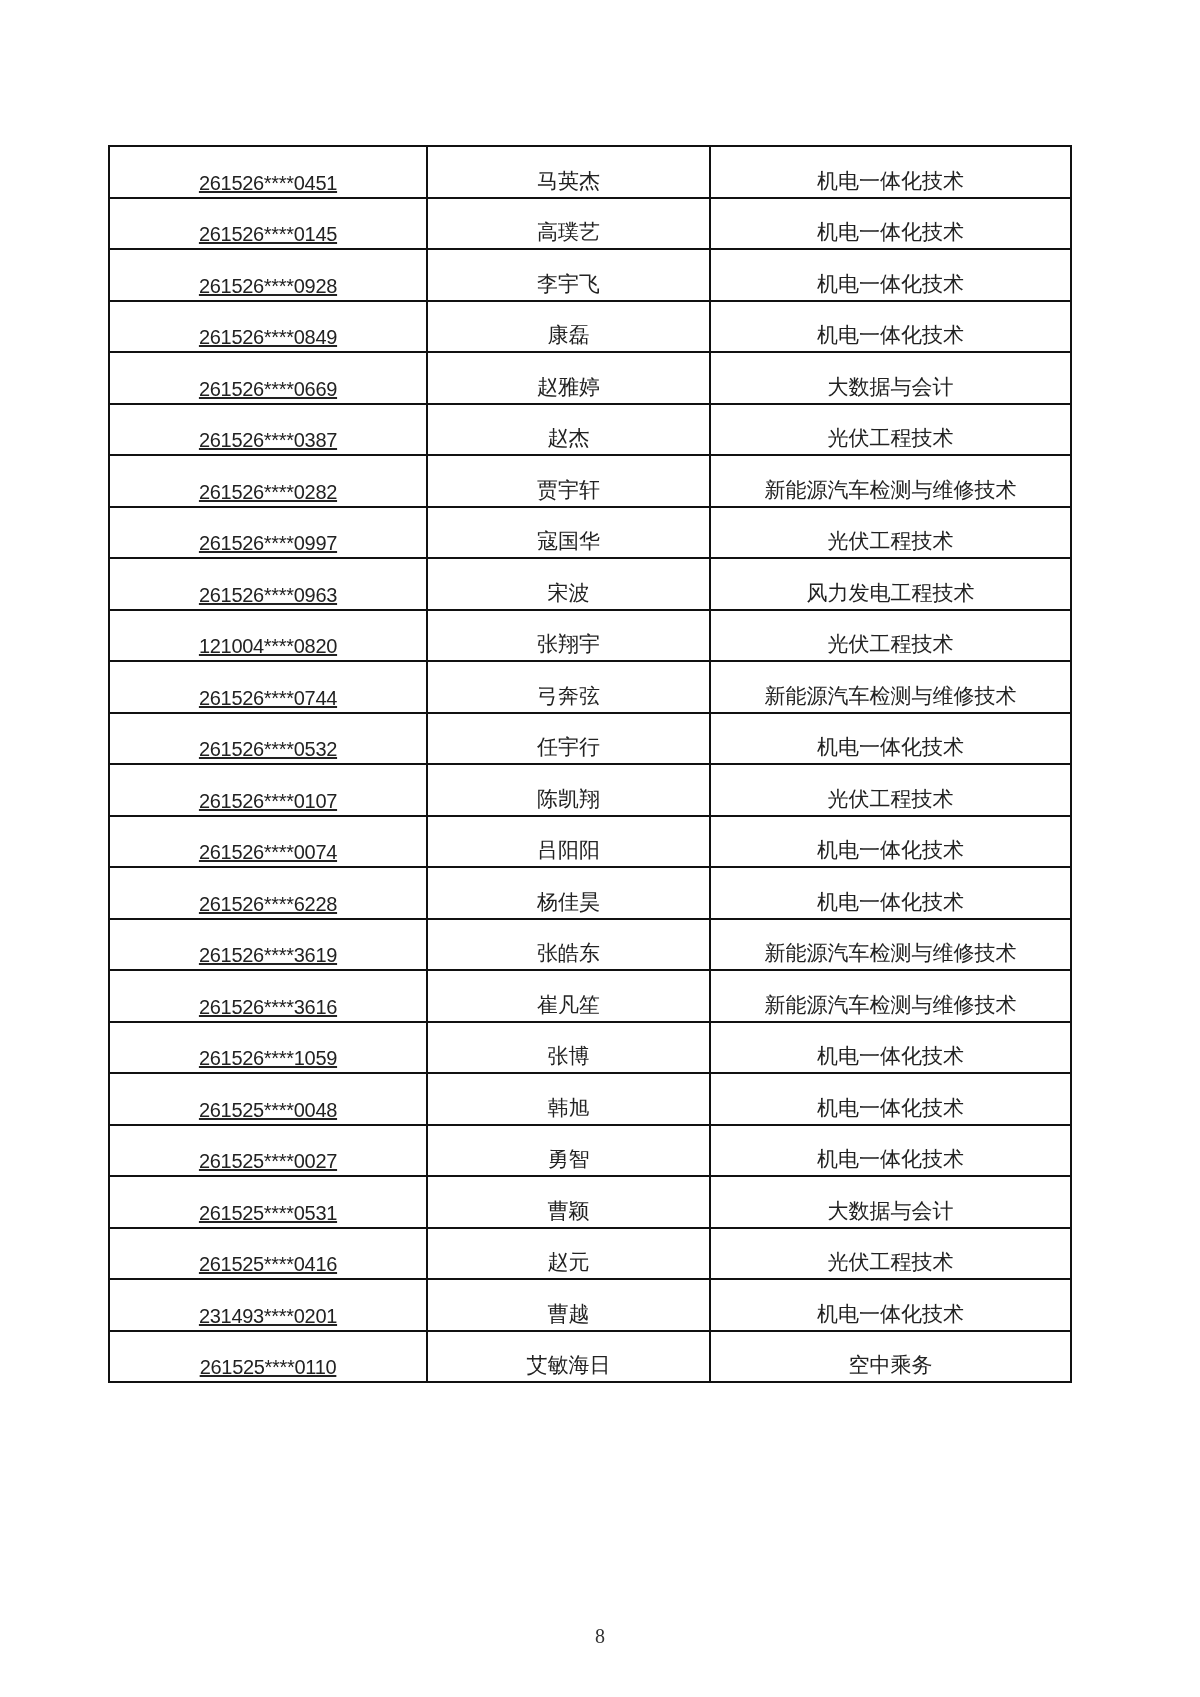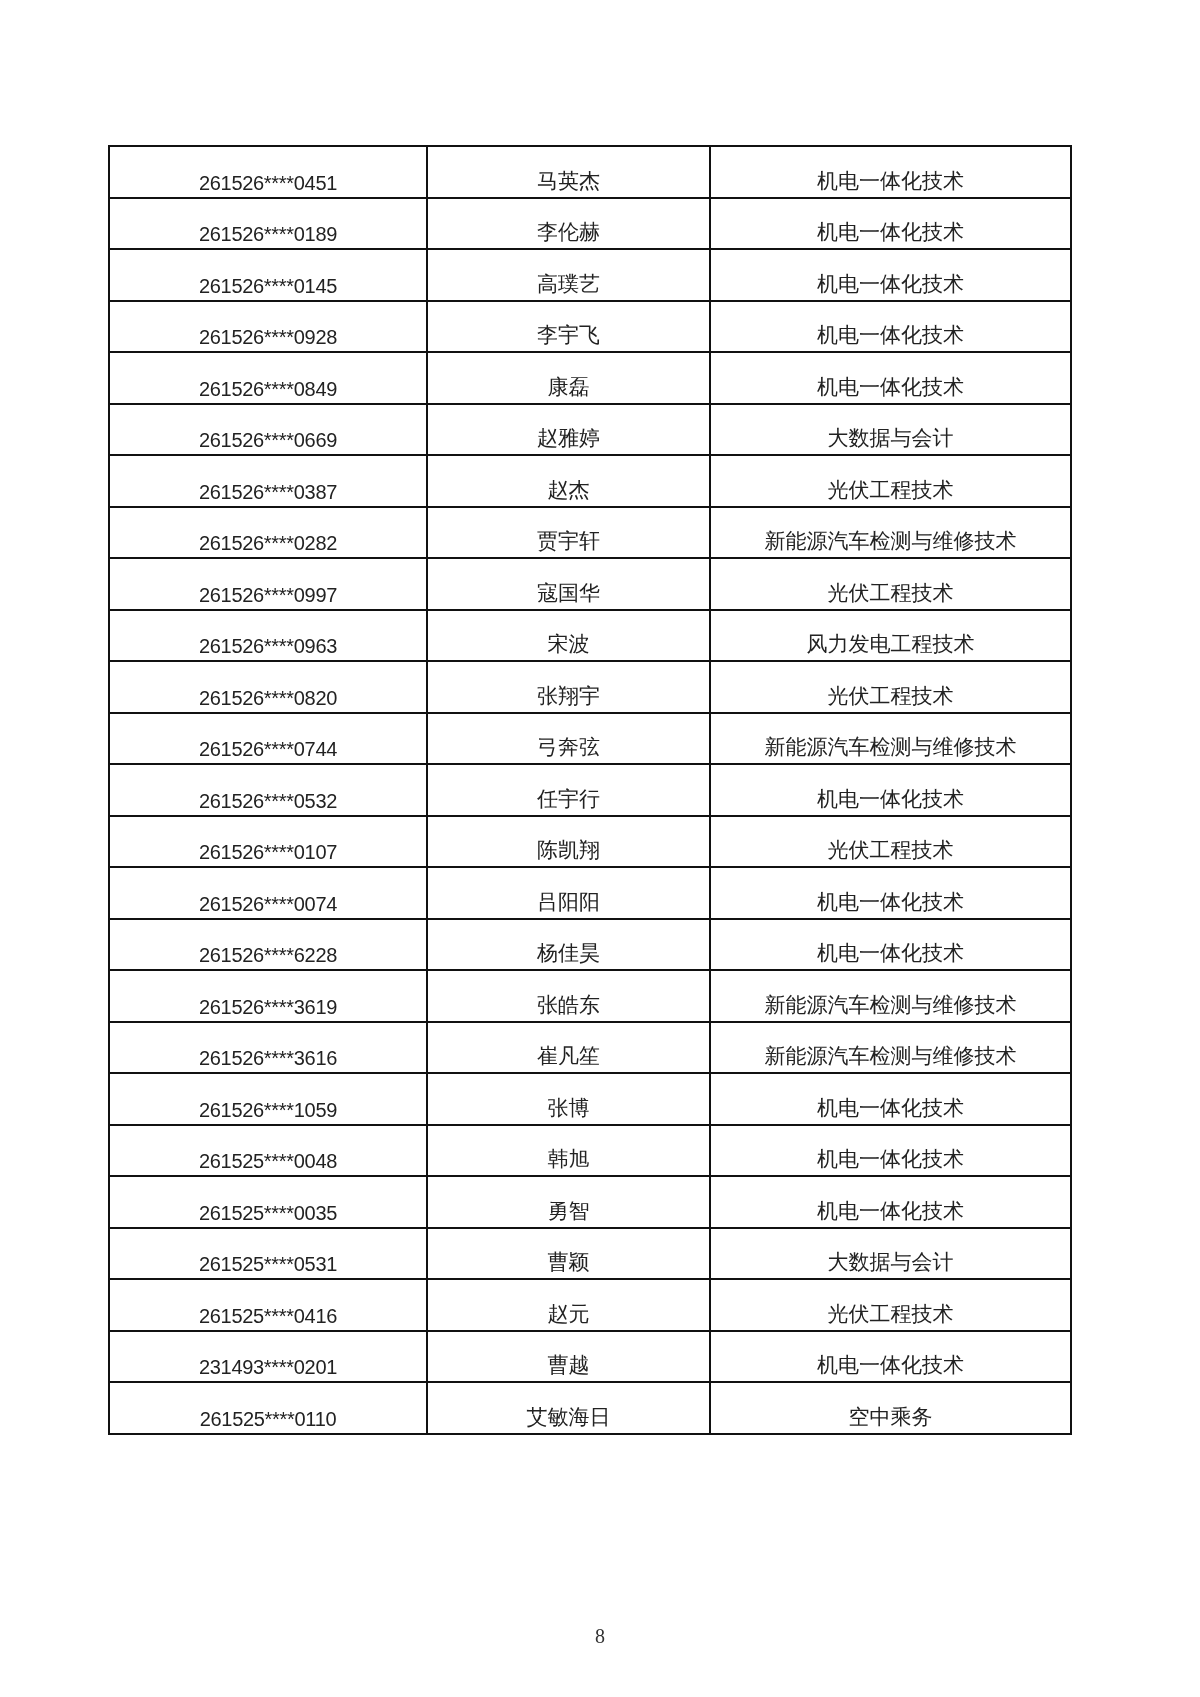--- a/index.html
+++ b/index.html
@@ -25,20 +25,21 @@
     color: #222;
     overflow: hidden;
     white-space: nowrap;
   }
   td.id {
     font-family: "Liberation Sans", "DejaVu Sans", sans-serif;
     font-size: 20px;
     letter-spacing: -0.3px;
     color: #1a1a1a;
     padding-bottom: 6px;
+    text-decoration: underline;
   }
   td.name, td.major {
     font-family: Liberation Serif, serif;
     font-size: 21px;
     color: #333;
   }
   .page-number {
     position: absolute;
     left: 0; width: 1200px;
     top: 1625px;
@@ -58,25 +59,20 @@
         <col class="c2">
         <col class="c3">
     </colgroup>
     <tbody id="roster-body">
   <tr>
     <td class="id">261526****0451</td>
     <td class="name">马英杰</td>
     <td class="major">机电一体化技术</td>
   </tr>
 
-  <tr>
-    <td class="id">261526****0189</td>
-    <td class="name">李伦赫</td>
-    <td class="major">机电一体化技术</td>
-  </tr>
 
   <tr>
     <td class="id">261526****0145</td>
     <td class="name">高璞艺</td>
     <td class="major">机电一体化技术</td>
   </tr>
 
   <tr>
     <td class="id">261526****0928</td>
     <td class="name">李宇飞</td>
@@ -114,21 +110,21 @@
     <td class="major">光伏工程技术</td>
   </tr>
 
   <tr>
     <td class="id">261526****0963</td>
     <td class="name">宋波</td>
     <td class="major">风力发电工程技术</td>
   </tr>
 
   <tr>
-    <td class="id">261526****0820</td>
+    <td class="id">121004****0820</td>
     <td class="name">张翔宇</td>
     <td class="major">光伏工程技术</td>
   </tr>
 
 
   <tr>
     <td class="id">261526****0744</td>
     <td class="name">弓奔弦</td>
     <td class="major">新能源汽车检测与维修技术</td>
   </tr>
@@ -176,21 +172,21 @@
   </tr>
 
 
   <tr>
     <td class="id">261525****0048</td>
     <td class="name">韩旭</td>
     <td class="major">机电一体化技术</td>
   </tr>
 
   <tr>
-    <td class="id">261525****0035</td>
+    <td class="id">261525****0027</td>
     <td class="name">勇智</td>
     <td class="major">机电一体化技术</td>
   </tr>
 
   <tr>
     <td class="id">261525****0531</td>
     <td class="name">曹颖</td>
     <td class="major">大数据与会计</td>
   </tr>
 

